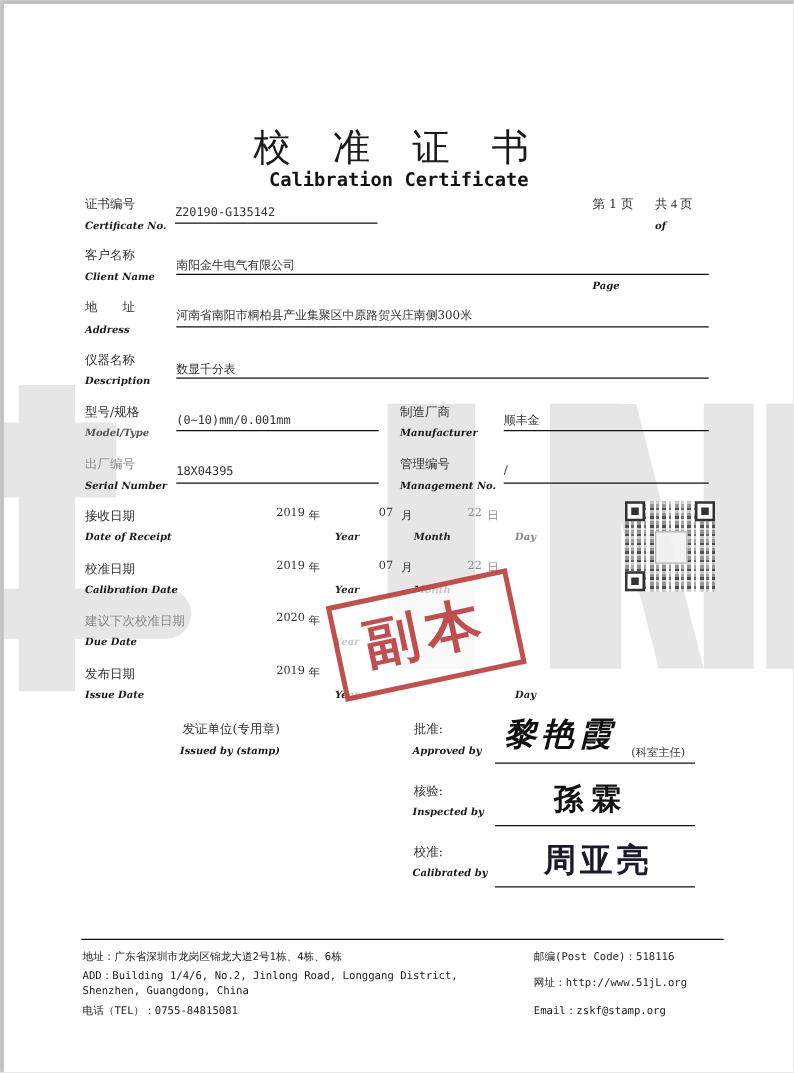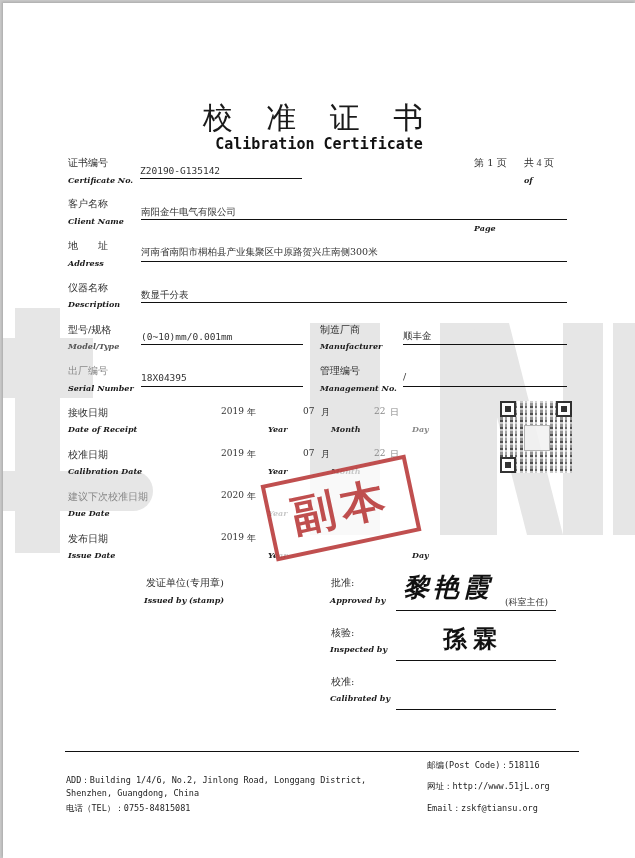--- a/index.html
+++ b/index.html
@@ -179,22 +179,24 @@
   <div class="abs val" style="left:502px; top:593px; font-size:9px;">(科室主任)</div>
   <div class="uline" style="left:393px; top:607px; width:160px;"></div>
 
   <div class="abs lbl-cn" style="left:328px; top:623px;">核验:</div>
   <div class="abs lbl-en" style="left:327px; top:641px;">Inspected by</div>
   <div class="sig" style="left:440px; top:620px; font-size:24px; letter-spacing:6px;">孫霖</div>
   <div class="uline" style="left:393px; top:657px; width:160px;"></div>
 
   <div class="abs lbl-cn" style="left:328px; top:672px;">校准:</div>
   <div class="abs lbl-en" style="left:327px; top:690px;">Calibrated by</div>
+  <div class="sig" style="left:432px; top:668px; font-size:26px; letter-spacing:3px; color:#1a1a2a;">周亚亮</div>
   <div class="uline" style="left:393px; top:706px; width:160px;"></div>
 
   <div class="footer-line"></div>
+  <div class="abs foot" style="left:63px; top:757px;">地址：广东省深圳市龙岗区锦龙大道2号1栋、4栋、6栋</div>
   <div class="abs foot" style="left:63px; top:772px;">ADD：Building 1/4/6, No.2, Jinlong Road, Longgang District,</div>
   <div class="abs foot" style="left:63px; top:785px;">Shenzhen, Guangdong, China</div>
   <div class="abs foot" style="left:63px; top:800px;">电话（TEL）：0755-84815081</div>
   <div class="abs foot" style="left:424px; top:757px;">邮编(Post Code)：518116</div>
   <div class="abs foot" style="left:424px; top:778px;">网址：http://www.51jL.org</div>
-  <div class="abs foot" style="left:424px; top:800px;">Email：zskf@tiansu.org</div>
+  <div class="abs foot" style="left:424px; top:800px;">Email：zskf@stamp.org</div>
 </div>
 
 </body></html>

